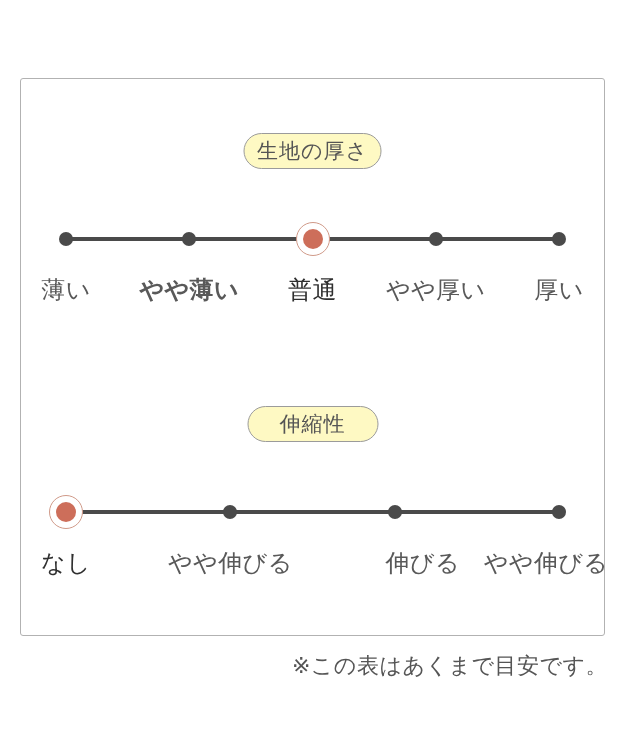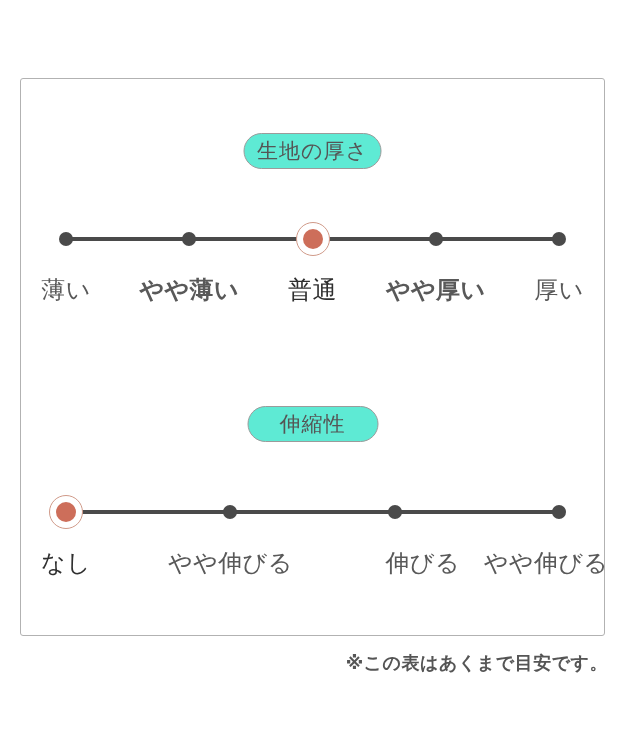--- a/index.html
+++ b/index.html
@@ -31,21 +31,21 @@
   .pill {
     position: absolute;
     left: 50%;
     top: 0;
     transform: translateX(-50%);
     min-width: 131px;
     height: 36px;
     box-sizing: border-box;
     border: 1px solid var(--pill-border, #9b9b9b);
     border-radius: 18px;
-    background: #5eead4;
+    background: #fef9c3;
     display: flex;
     align-items: center;
     justify-content: center;
     padding: 0 13px;
   }
   .pill-text {
     font-size: 21px;
     letter-spacing: 1px;
     color: var(--pill-text, #555555);
     white-space: nowrap;
@@ -118,25 +118,24 @@
     font-weight: 400;
     color: var(--label-selected, #2f2f2f);
   }
   
   .scale-1 .labels .label:first-child { transform: translateX(-50%) translateX(-8px); }
   .scale-1 .labels .label:last-child  { transform: translateX(-50%) translateX(-13px); }
   .note {
     position: absolute;
     top: 651px;
     right: 17px;
-    font-size: 18px;
+    font-size: 22px;
     letter-spacing: 0.5px;
     color: var(--note-text, #555555);
     white-space: nowrap;
-    font-weight: bold;
   }
 </style>
 </head>
 <body>
 
 <div class="stage">
   <div class="panel" id="panel">
       <section class="scale scale-0" style="top: 54px;">
         <div class="pill">
           <span class="pill-text">生地の厚さ</span>
@@ -148,21 +147,21 @@
           <div class="marker" style="left: 50%;">
             <div class="marker-dot"></div>
           </div>
           <div class="dot" style="left: 75%;"></div>
           <div class="dot" style="left: 100%;"></div>
         </div>
         <div class="labels">
           <span class="label" style="left: 0%;">薄い</span>
           <span class="label" style="left: 25%; font-weight: bold;">やや薄い</span>
           <span class="label selected" style="left: 50%;">普通</span>
-          <span class="label" style="left: 75%; font-weight: bold;">やや厚い</span>
+          <span class="label" style="left: 75%;">やや厚い</span>
           <span class="label" style="left: 100%;">厚い</span>
         </div>
       </section>
       <section class="scale scale-1" style="top: 327px;">
         <div class="pill">
           <span class="pill-text">伸縮性</span>
         </div>
         <div class="track">
           <div class="line"></div>
           <div class="marker" style="left: 0%;">

